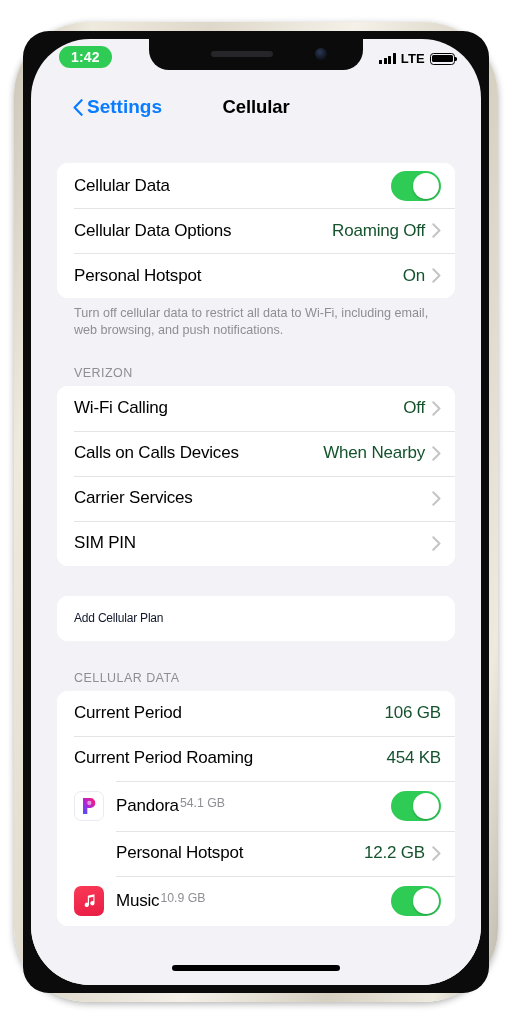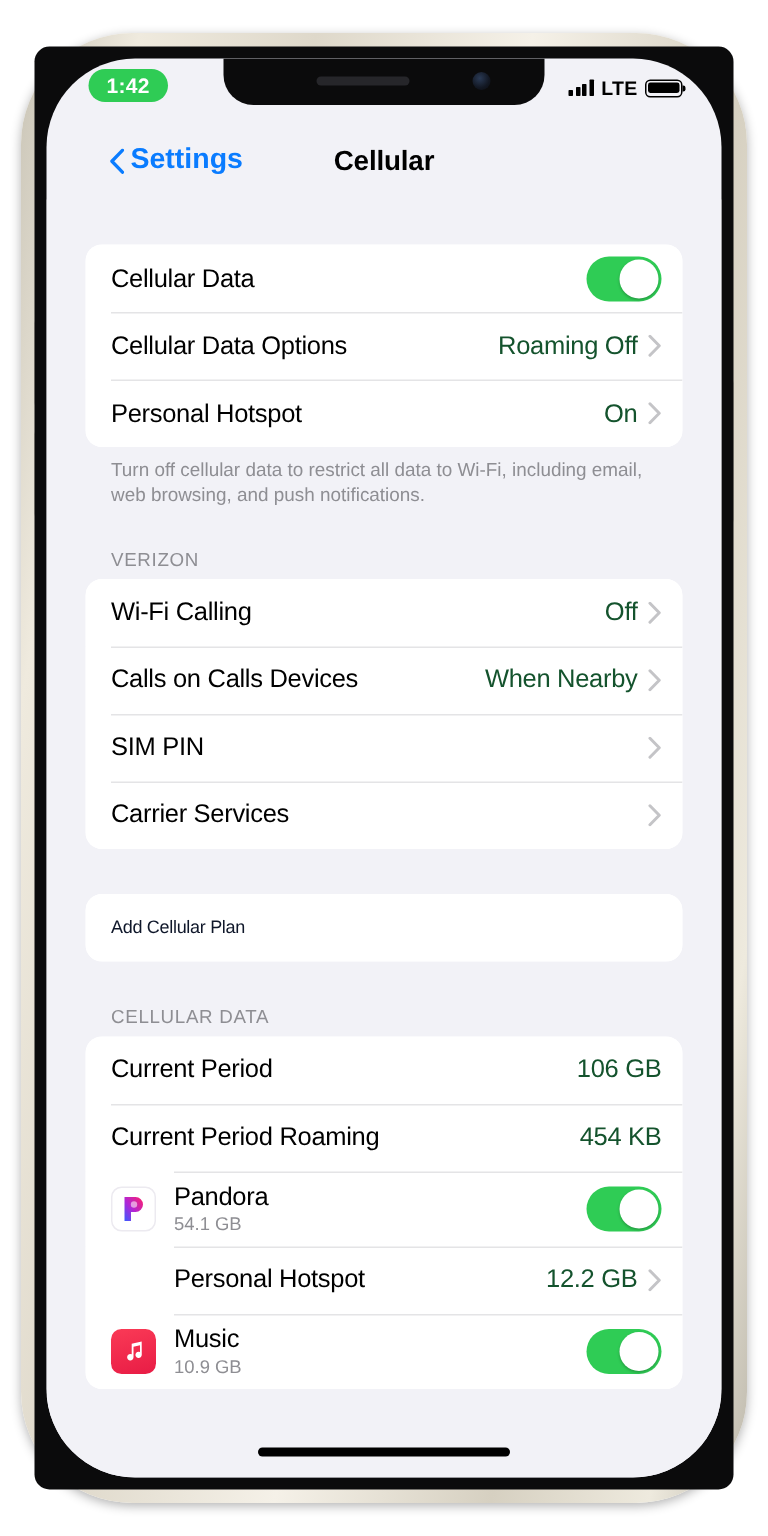--- a/index.html
+++ b/index.html
@@ -15,21 +15,21 @@
     position:absolute;
     left:14px; top:22px;
     width:484px; height:980px;
     border-radius:74px;
     background:linear-gradient(100deg,#c9c4b6 0%,#efeade 12%,#ded8ca 30%,#f5f1e8 52%,#d6d0c1 74%,#eeeade 90%,#bdb8ab 100%);
     box-shadow:0 2px 7px rgba(0,0,0,.30);
   }
   #device-bezel {
     position:absolute;
     left:9px; top:9px; right:9px; bottom:9px;
-    border-radius:10px;
+    border-radius:26px;
     background:#0b0b0c;
   }
   #screen {
     position:absolute;
     left:8px; top:8px; right:8px; bottom:8px;
     border-radius:59px;
     background:#f2f2f7;
     overflow:hidden;
   }
 
@@ -164,21 +164,21 @@
   
   .app-icon {
     width:30px; height:30px; border-radius:7px;
     margin-right:12px; flex:none;
     display:flex; align-items:center; justify-content:center;
     overflow:hidden;
   }
   .app-icon.pandora { background:#fff; border:1px solid #eceaf0; }
   .app-icon.music   { background:linear-gradient(165deg,#fa3a56,#e81c45); }
   .app-row { min-height:50px; }
-  .app-text { display:flex; flex-direction:column; justify-content:center; gap:1px; }
+  .app-text { display:flex; justify-content:center; gap:1px; }
   .app-name { font-size:17px; color:#000; letter-spacing:-.2px; }
   .app-size { font-size:12.3px; color:#8e8e93; }
   .row.indented { padding-left:59px; }
   .spacer-26 { height:26px; }
   .spacer-30 { height:30px; }
 
   
   #home-indicator {
     position:absolute; bottom:14px; left:50%; transform:translateX(-50%);
     width:168px; height:6px; border-radius:3px; background:#000;
@@ -269,27 +269,27 @@
             </svg>
           </div>
           <div class="row">
             <span class="row-label">Calls on Calls Devices</span>
             <span class="row-value">When Nearby</span>
             <svg class="chevron" viewBox="0 0 9 15">
               <path d="M1.3 1.2 L7.5 7.5 L1.3 13.8" fill="none" stroke="#c4c4c7" stroke-width="2" stroke-linecap="round" stroke-linejoin="round"></path>
             </svg>
           </div>
           <div class="row">
+            <span class="row-label">Carrier Services</span>
+            <svg class="chevron spaced" viewBox="0 0 9 15">
+              <path d="M1.3 1.2 L7.5 7.5 L1.3 13.8" fill="none" stroke="#c4c4c7" stroke-width="2" stroke-linecap="round" stroke-linejoin="round"></path>
+            </svg>
+          </div>
+          <div class="row">
             <span class="row-label">SIM PIN</span>
-            <svg class="chevron spaced" viewBox="0 0 9 15">
-              <path d="M1.3 1.2 L7.5 7.5 L1.3 13.8" fill="none" stroke="#c4c4c7" stroke-width="2" stroke-linecap="round" stroke-linejoin="round"></path>
-            </svg>
-          </div>
-          <div class="row">
-            <span class="row-label">Carrier Services</span>
             <svg class="chevron spaced" viewBox="0 0 9 15">
               <path d="M1.3 1.2 L7.5 7.5 L1.3 13.8" fill="none" stroke="#c4c4c7" stroke-width="2" stroke-linecap="round" stroke-linejoin="round"></path>
             </svg>
           </div>
         </div>
 
         <div class="spacer-30"></div>
 
         <div class="group">
           <div class="row">

